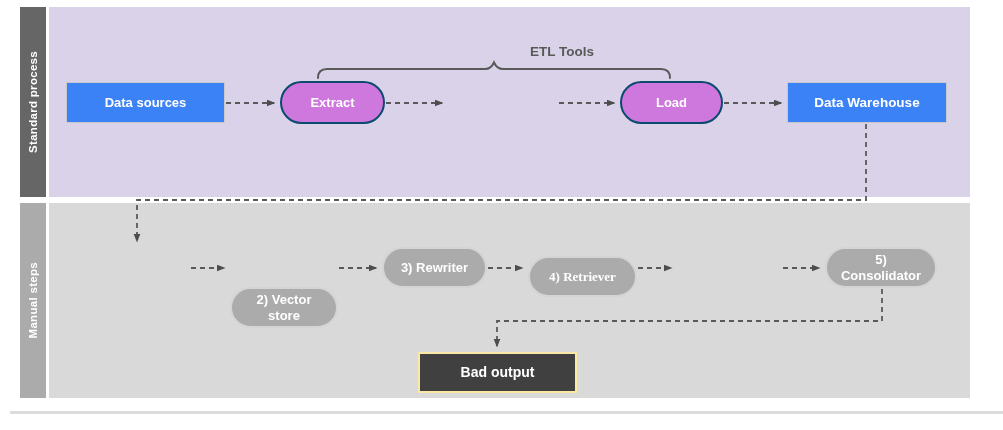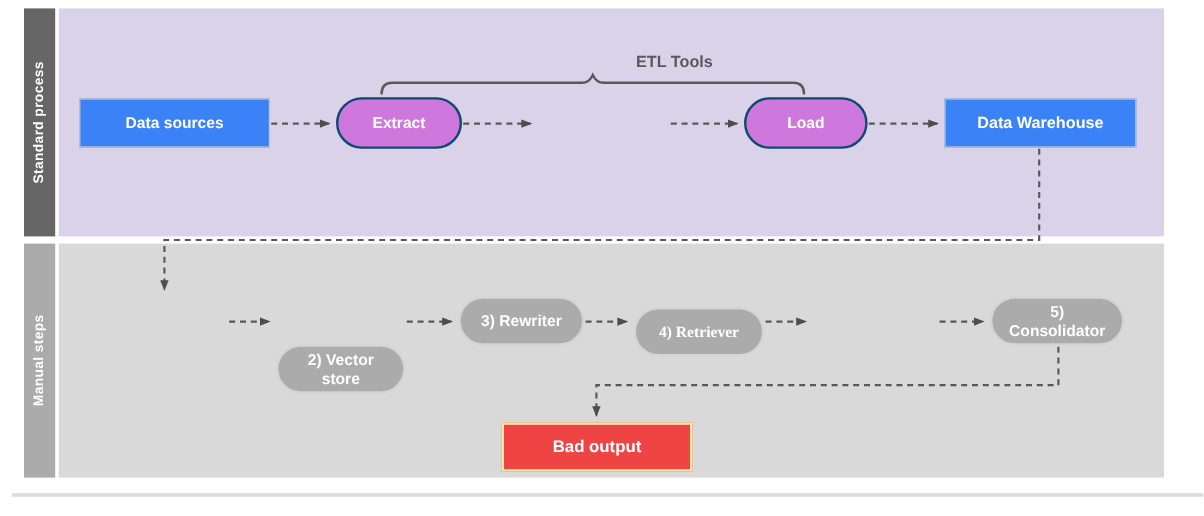--- a/index.html
+++ b/index.html
@@ -20,21 +20,21 @@
 
   
   .node{
     position:absolute;display:flex;align-items:center;justify-content:center;
     color:#ffffff;font-weight:bold;font-size:13px;text-align:center;line-height:1.18;
     box-sizing:border-box;
   }
   .rect{background:#3b82f6;border:1px solid #c9c9c9;}
   .pill-purple{background:#CE77DC;border:2px solid #0c4a6e;border-radius:22px;}
   .pill-gray{background:#ABABAB;border:2px solid #D4D4D4;border-radius:21px;padding:0 8px;}
-  .rect-yellow{background:#ef4444;border:2px solid #FCE8A6;}
+  .rect-yellow{background:#404040;border:2px solid #FCE8A6;}
 
   
   .brace-title{
     position:absolute;left:394px;top:44px;width:200px;text-align:right;
     color:#595959;font-weight:bold;font-size:13.5px;
   }
 
   .overlay{position:absolute;left:0;top:0;pointer-events:none;}
   .bottom-rule{position:absolute;left:10px;top:411px;width:993px;height:3px;background:#DCDCDC;}
 </style>

